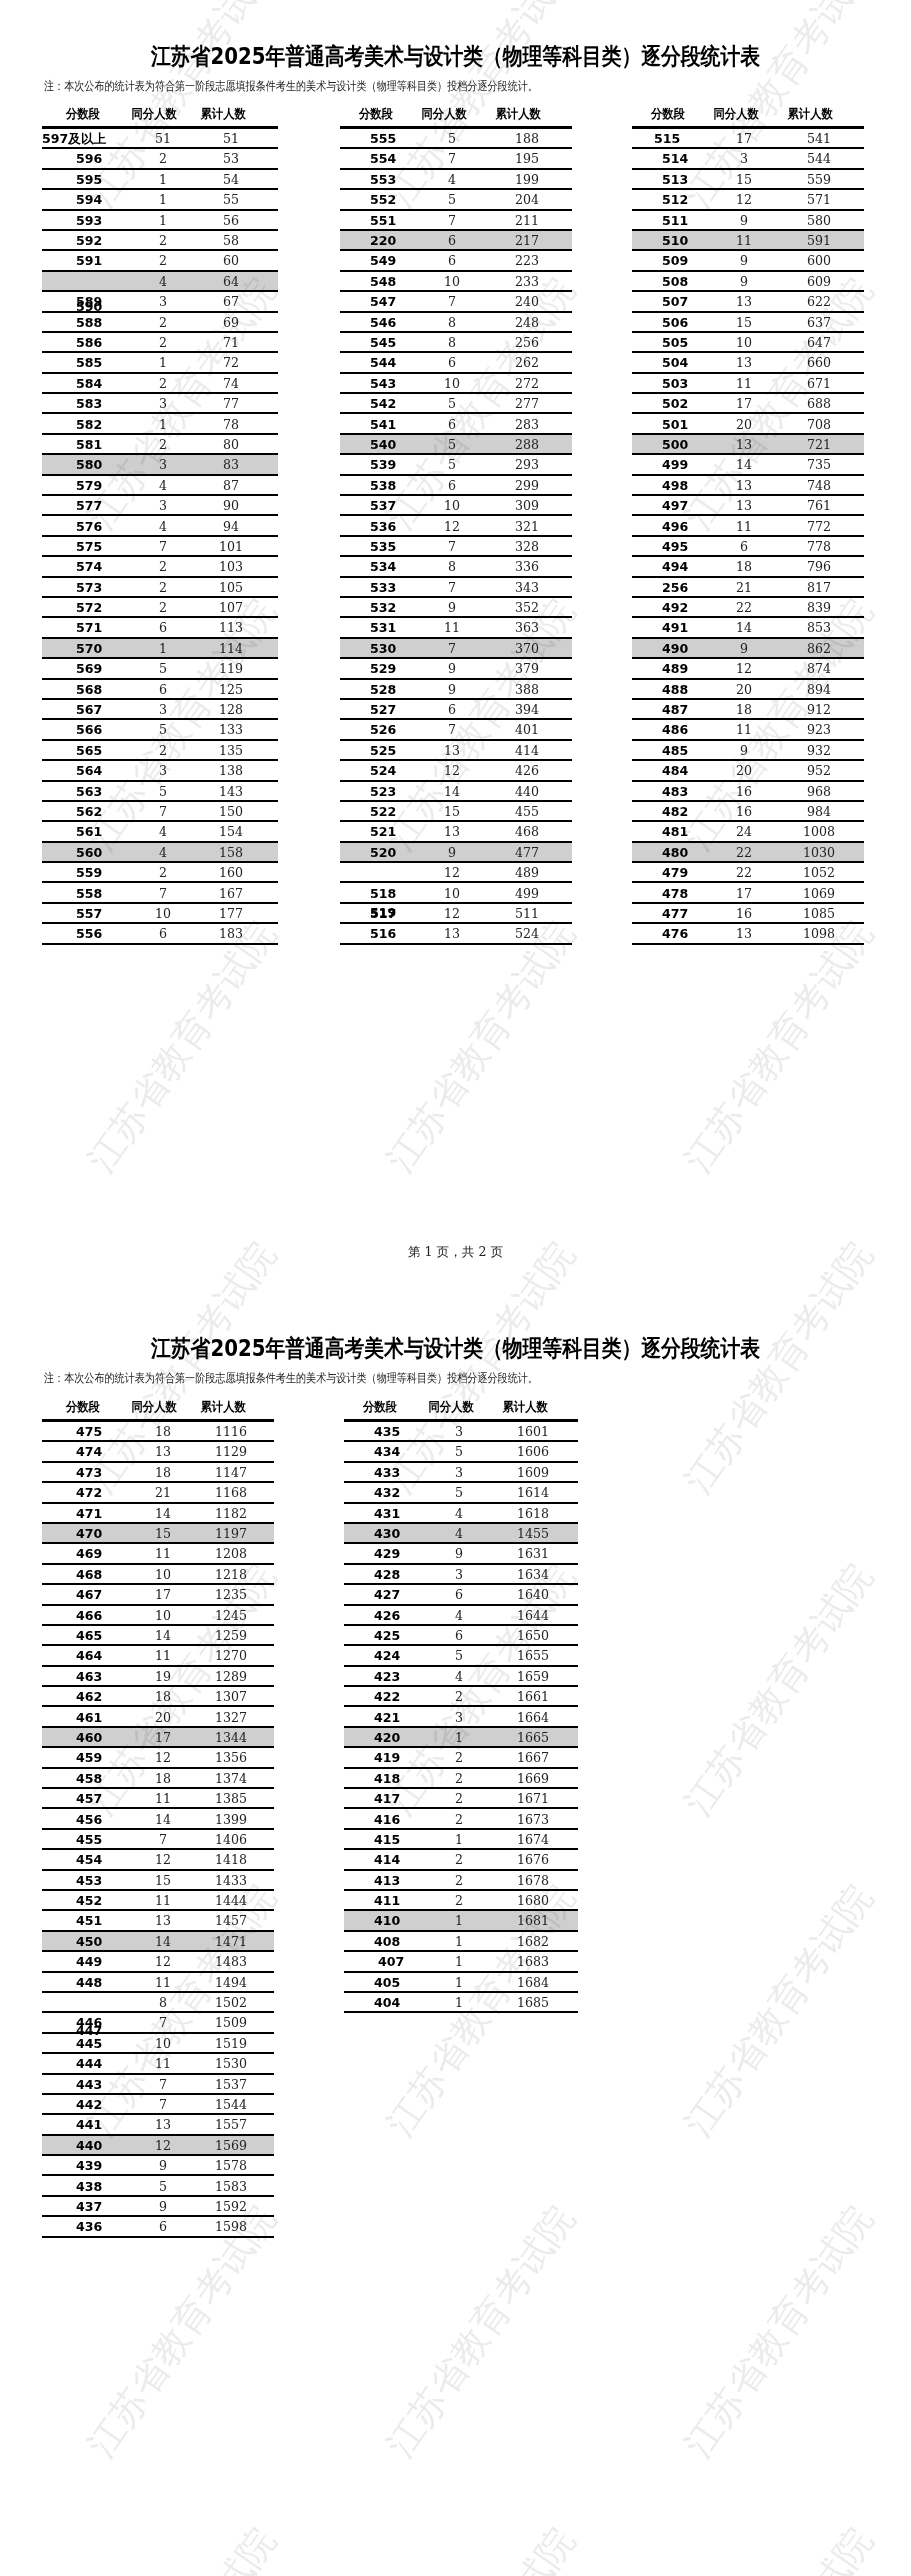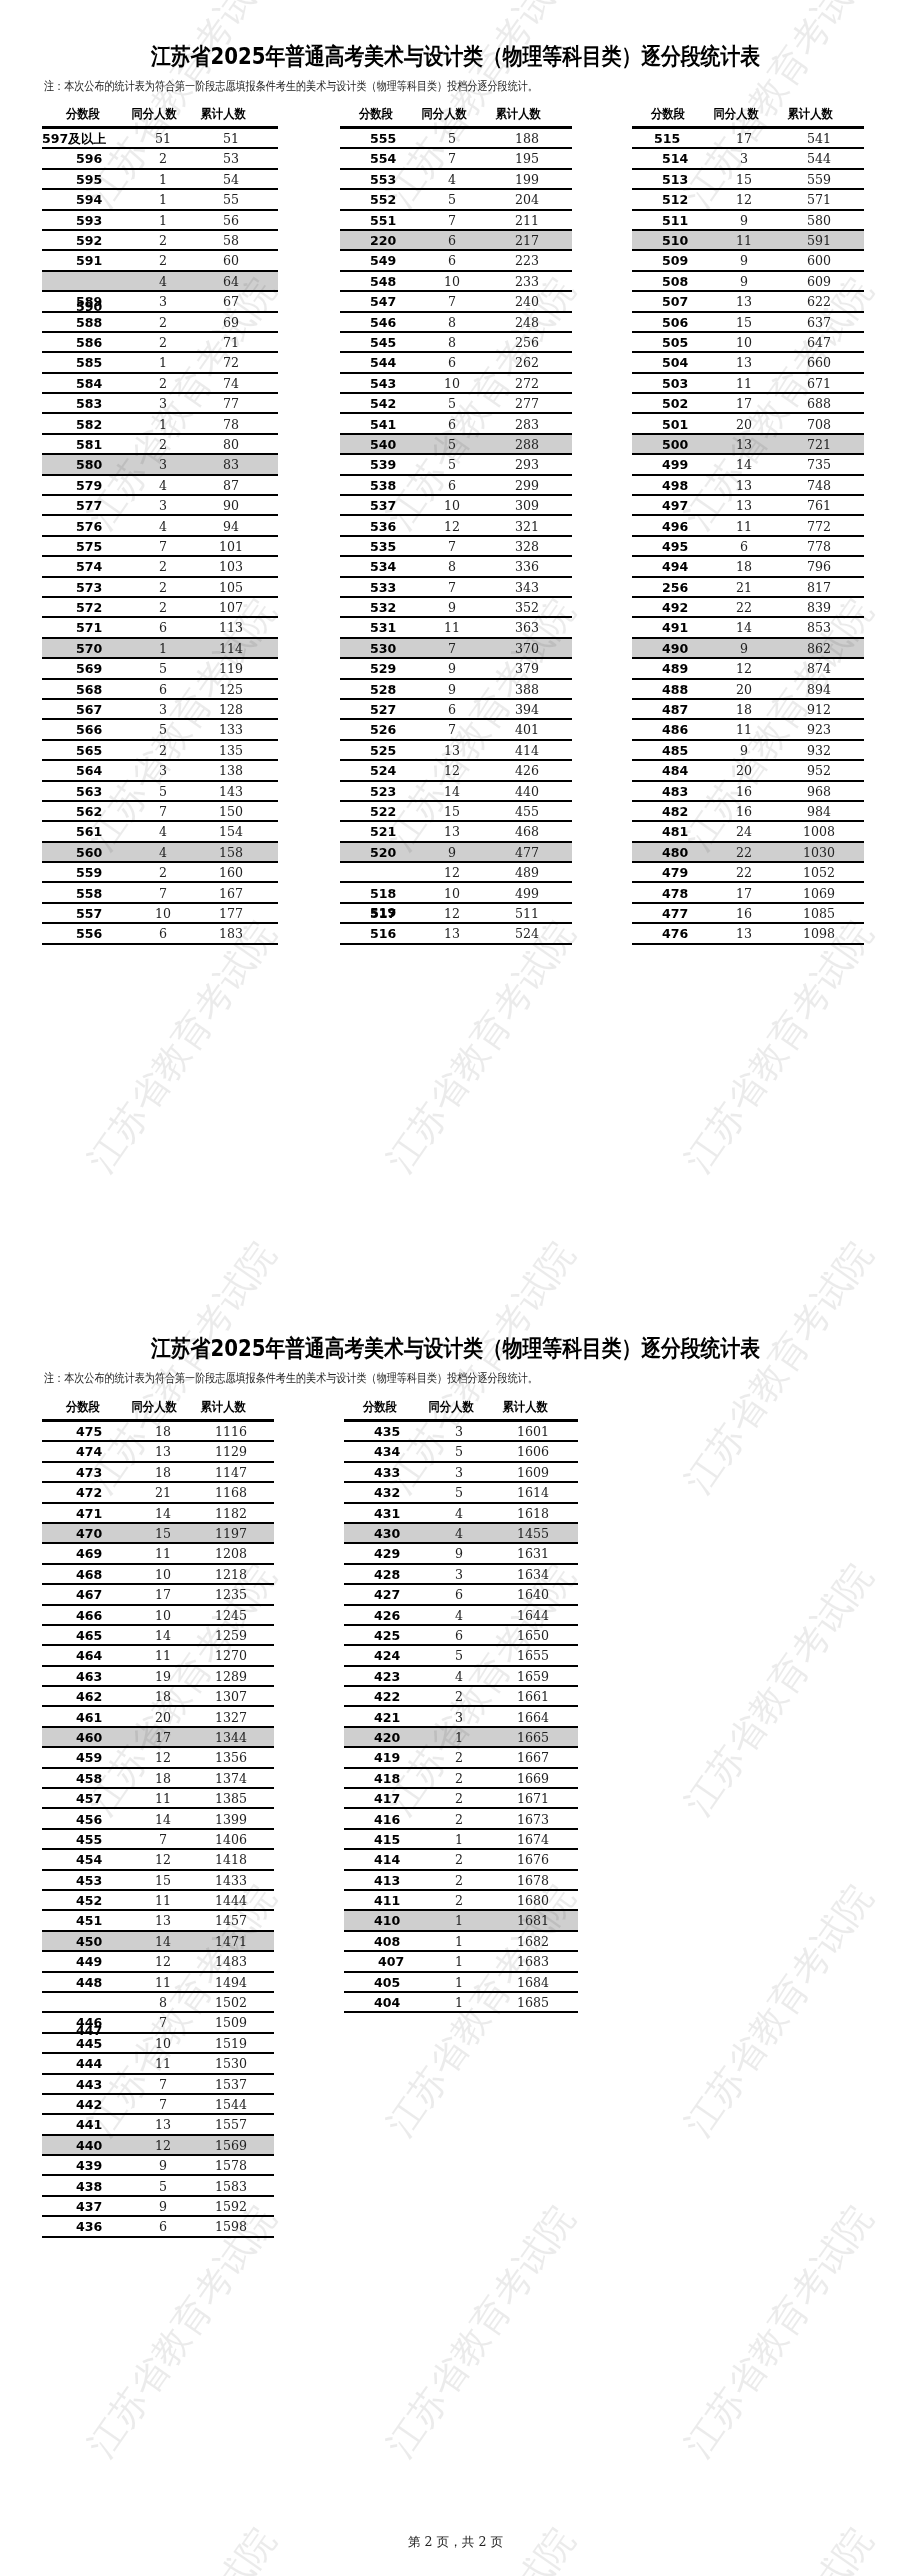--- a/index.html
+++ b/index.html
@@ -647,20 +647,21 @@
         <span class="c-same" style="left: 89px; width: 46px;">16</span>
         <span class="c-cum" style="left: 164px; width: 46px;">1085</span>
       </div>
       <div class="row">
         <span class="c-score" style="left: 30px;">476</span>
         <span class="c-same" style="left: 89px; width: 46px;">13</span>
         <span class="c-cum" style="left: 164px; width: 46px;">1098</span>
       </div>
     </div>
 
+  <div class="footer" style="top:1244px;">第 1 页，共 2 页</div>
 </div>
 
 <div class="page" style="top:1286px;height:1290px;">
   <div class="title" style="top:47px;">江苏省2025年普通高考美术与设计类（物理等科目类）逐分段统计表</div>
   <div class="note" style="top:84px;">注：本次公布的统计表为符合第一阶段志愿填报条件考生的美术与设计类（物理等科目类）投档分逐分段统计。</div>
 
   <div class="tbl" style="top:111px;left:42px;width:232px;">
       <div class="thead">
         <span style="left: 22px;">分数段</span>
         <span style="left: 87px;">同分人数</span>
@@ -1013,21 +1014,20 @@
         <span class="c-same" style="left: 92px; width: 46px;">1</span>
         <span class="c-cum" style="left: 166px; width: 46px;">1684</span>
       </div>
       <div class="row">
         <span class="c-score" style="left: 30px;">404</span>
         <span class="c-same" style="left: 92px; width: 46px;">1</span>
         <span class="c-cum" style="left: 166px; width: 46px;">1685</span>
       </div>
     </div>
 
-  <div class="footer" style="top:1248px;">第 2 页，共 2 页</div>
 </div>
 
 <div id="wm-layer">
     <div class="wm" style="left: 34px; top: 57px;">江苏省教育考试院</div>
     <div class="wm" style="left: 333px; top: 57px;">江苏省教育考试院</div>
     <div class="wm" style="left: 631px; top: 57px;">江苏省教育考试院</div>
     <div class="wm" style="left: 34px; top: 379px;">江苏省教育考试院</div>
     <div class="wm" style="left: 333px; top: 379px;">江苏省教育考试院</div>
     <div class="wm" style="left: 631px; top: 379px;">江苏省教育考试院</div>
     <div class="wm" style="left: 34px; top: 700px;">江苏省教育考试院</div>

